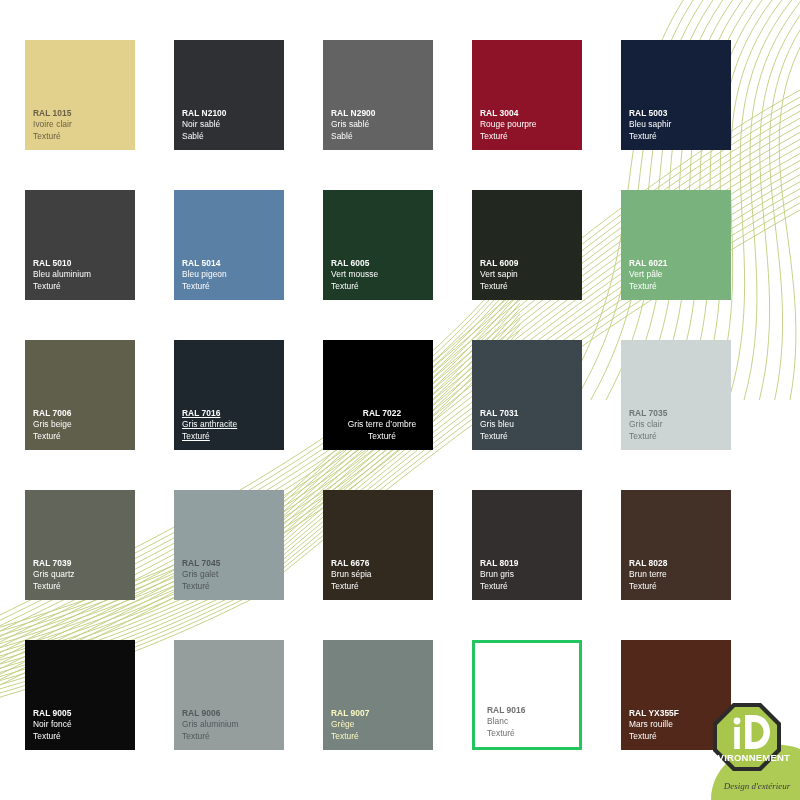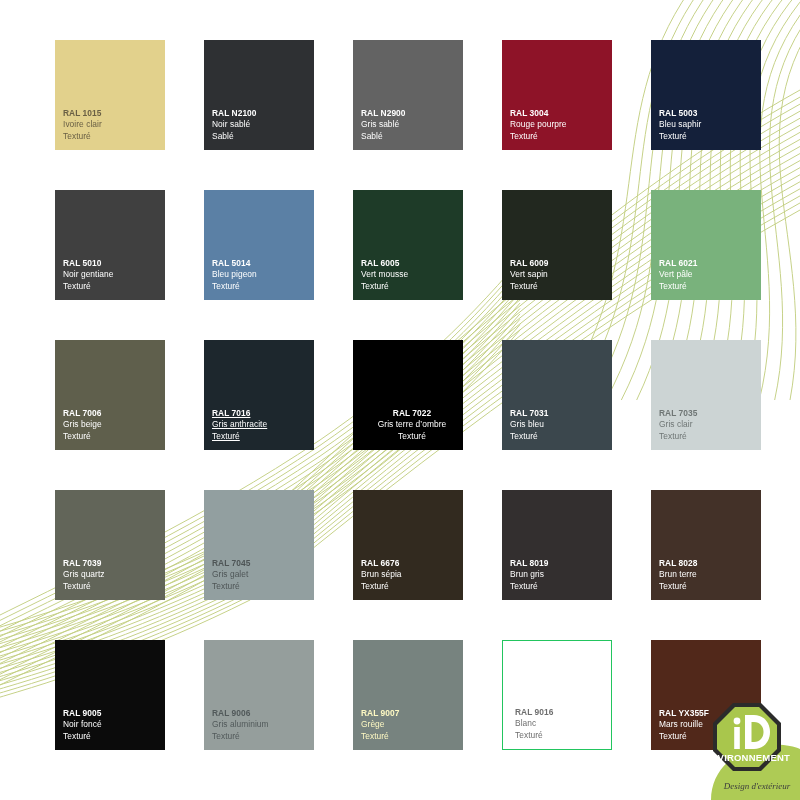--- a/index.html
+++ b/index.html
@@ -17,21 +17,21 @@
   
   #decor {
     position:absolute; inset:0;
     width:800px; height:800px;
     pointer-events:none;
     z-index:1;
   }
   
   #grid {
     position:absolute;
-    left:55px; top:40px;
+    left:25px; top:40px;
     width:724px;
     display:grid;
     grid-template-columns:repeat(5, 110px);
     grid-column-gap:39px;
     grid-row-gap:40px;
     z-index:2;
   }
   .swatch {
     position:relative;
     width:110px; height:110px;
@@ -43,21 +43,21 @@
   }
   .swatch .line {
     font-size:8.4px;
     line-height:11.4px;
     letter-spacing:0.05px;
     white-space:nowrap;
   }
   .swatch .code { font-weight:bold; }
   .swatch .name { }
   .swatch .finish { }
-  .swatch.border { border:1px solid #22c55e;padding-left:12px; }
+  .swatch.border { border:3px solid #22c55e;padding-left:12px; }
 
   
   #logo {
     position:absolute;
     right:0; bottom:0;
     width:125px; height:115px;
     z-index:3;
   }
   #logo svg { display:block; }
 </style>
@@ -144,21 +144,21 @@
         <div class="line name">Rouge pourpre</div>
         <div class="line finish">Texturé</div>
       </div>
       <div class="swatch" style="background: rgb(20, 32, 58); color: rgb(255, 255, 255);">
         <div class="line code">RAL 5003</div>
         <div class="line name">Bleu saphir</div>
         <div class="line finish">Texturé</div>
       </div>
       <div class="swatch" style="background: #404040; color: rgb(255, 255, 255);">
         <div class="line code">RAL 5010</div>
-        <div class="line name">Noir gentiane</div>
+        <div class="line name">Bleu aluminium</div>
         <div class="line finish">Texturé</div>
       </div>
       <div class="swatch" style="background: rgb(91, 128, 165); color: rgb(255, 255, 255);">
         <div class="line code">RAL 5014</div>
         <div class="line name">Bleu pigeon</div>
         <div class="line finish">Texturé</div>
       </div>
       <div class="swatch" style="background: rgb(30, 59, 40); color: rgb(255, 255, 255);">
         <div class="line code">RAL 6005</div>
         <div class="line name">Vert mousse</div>

